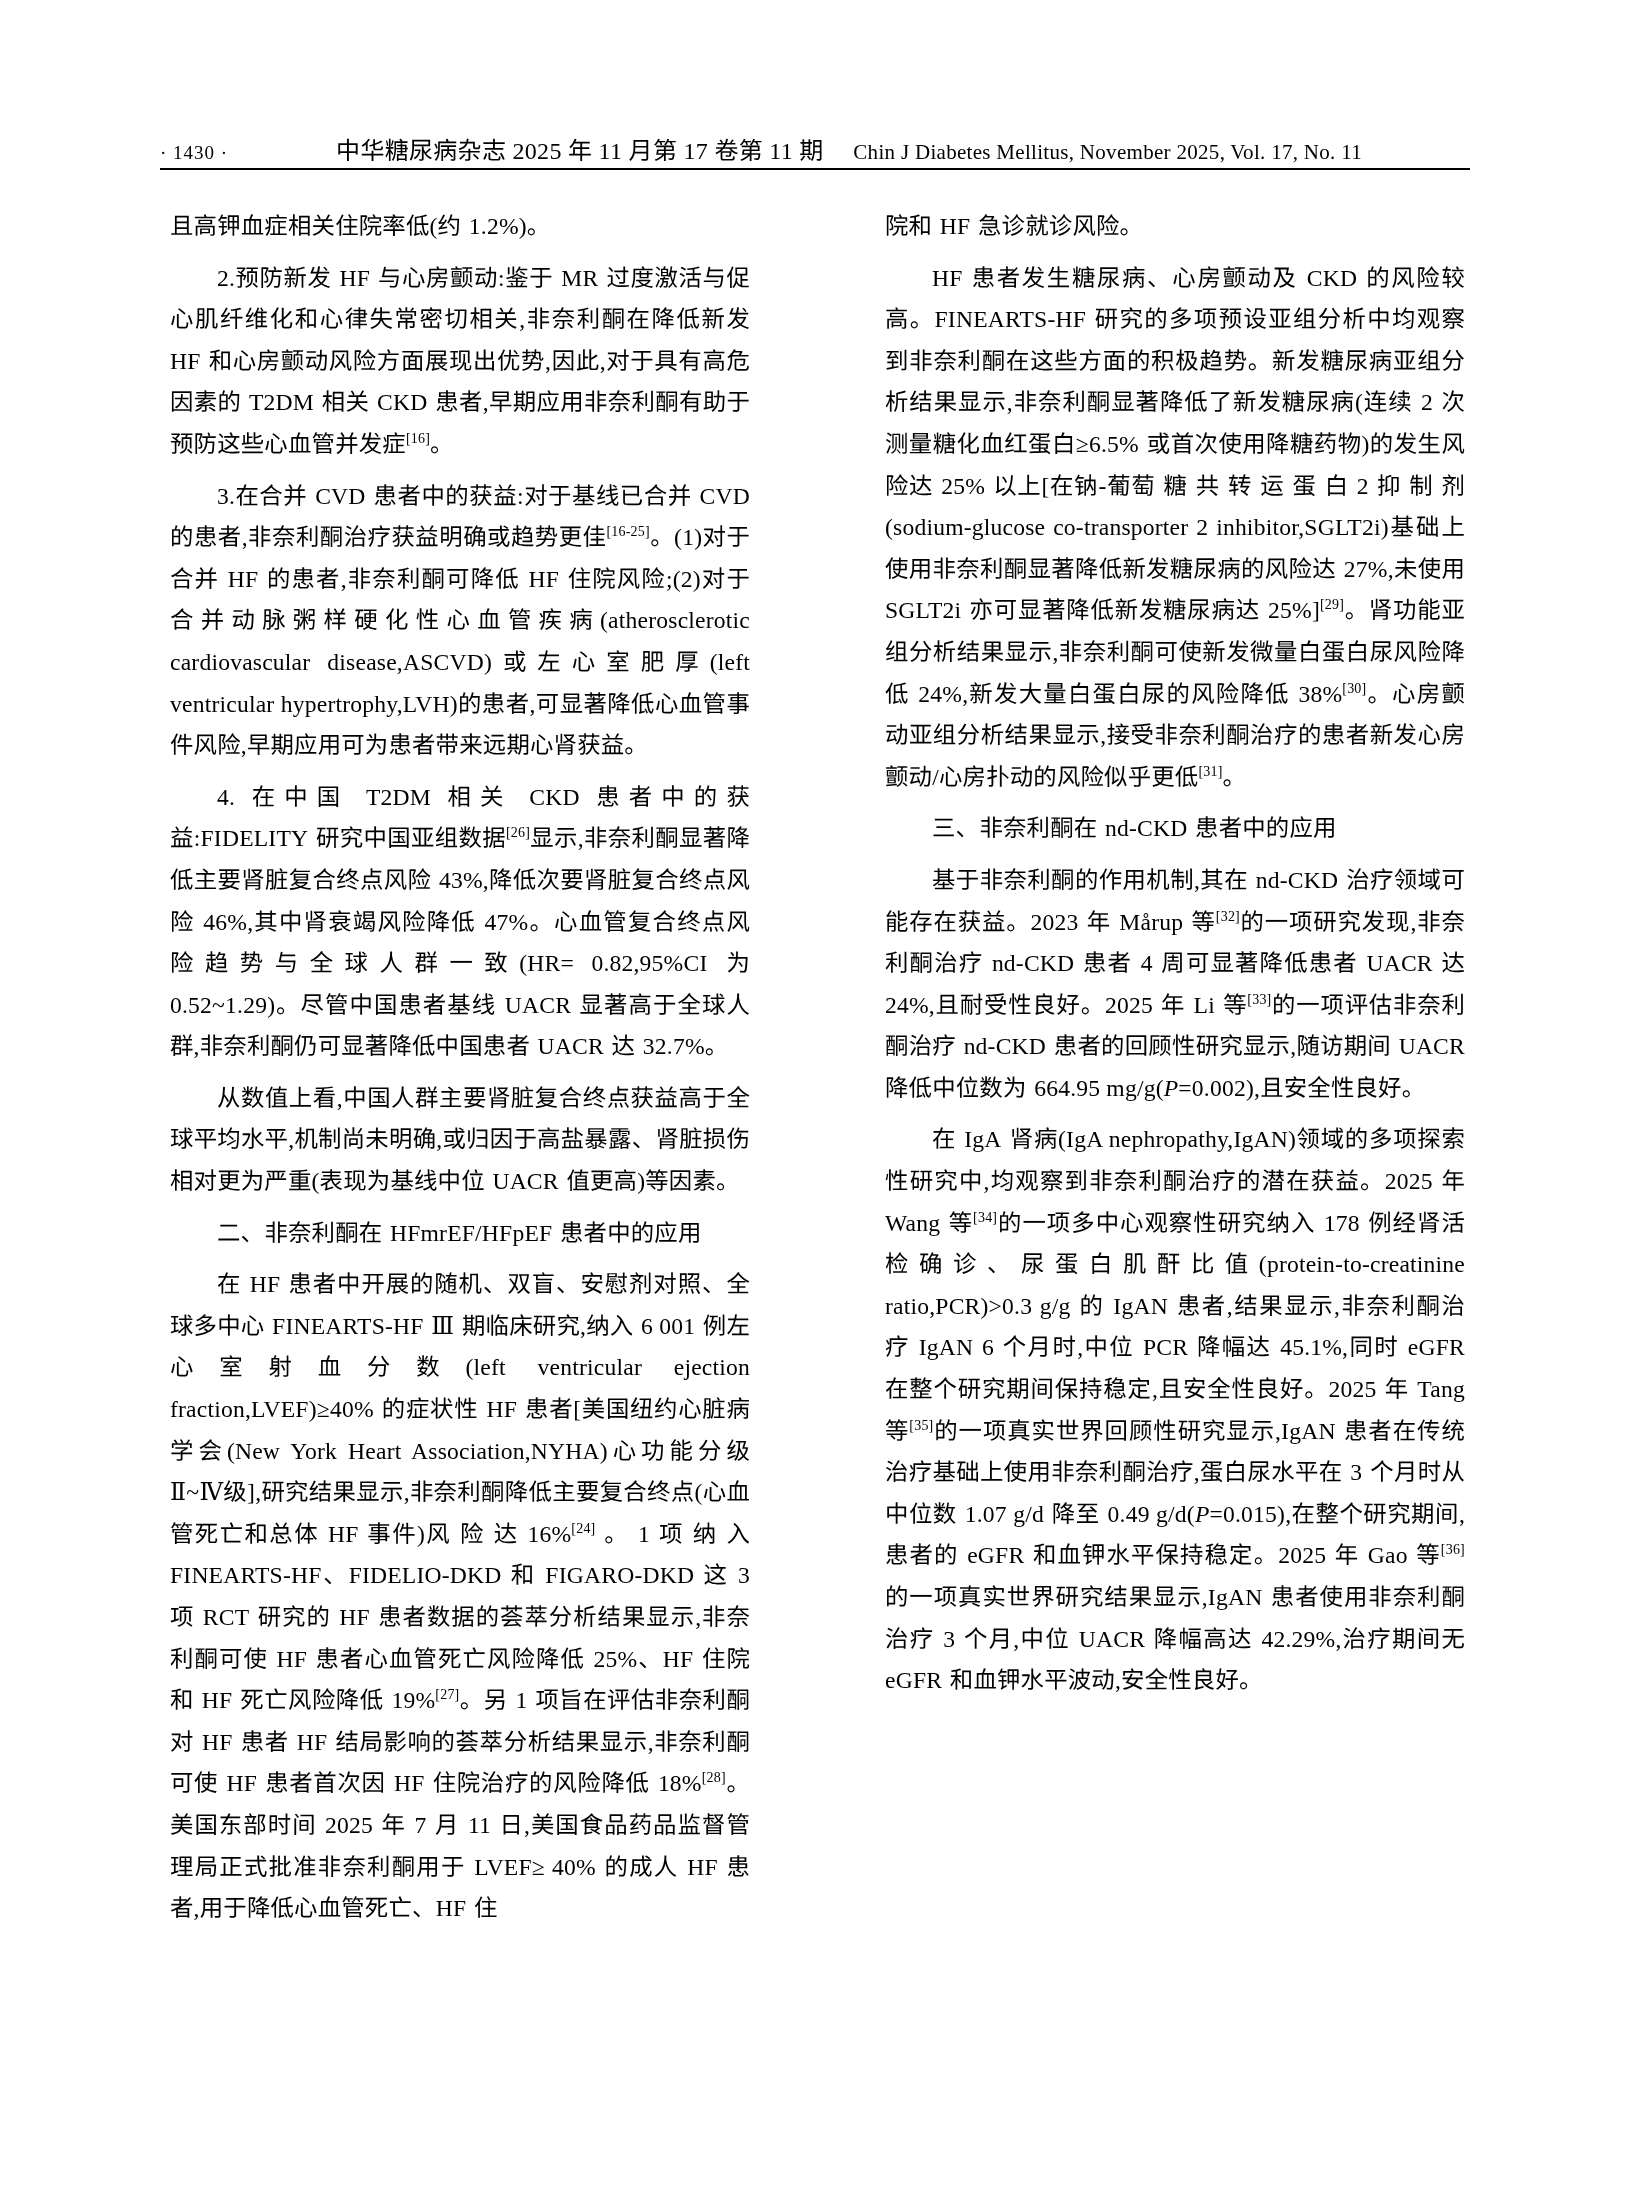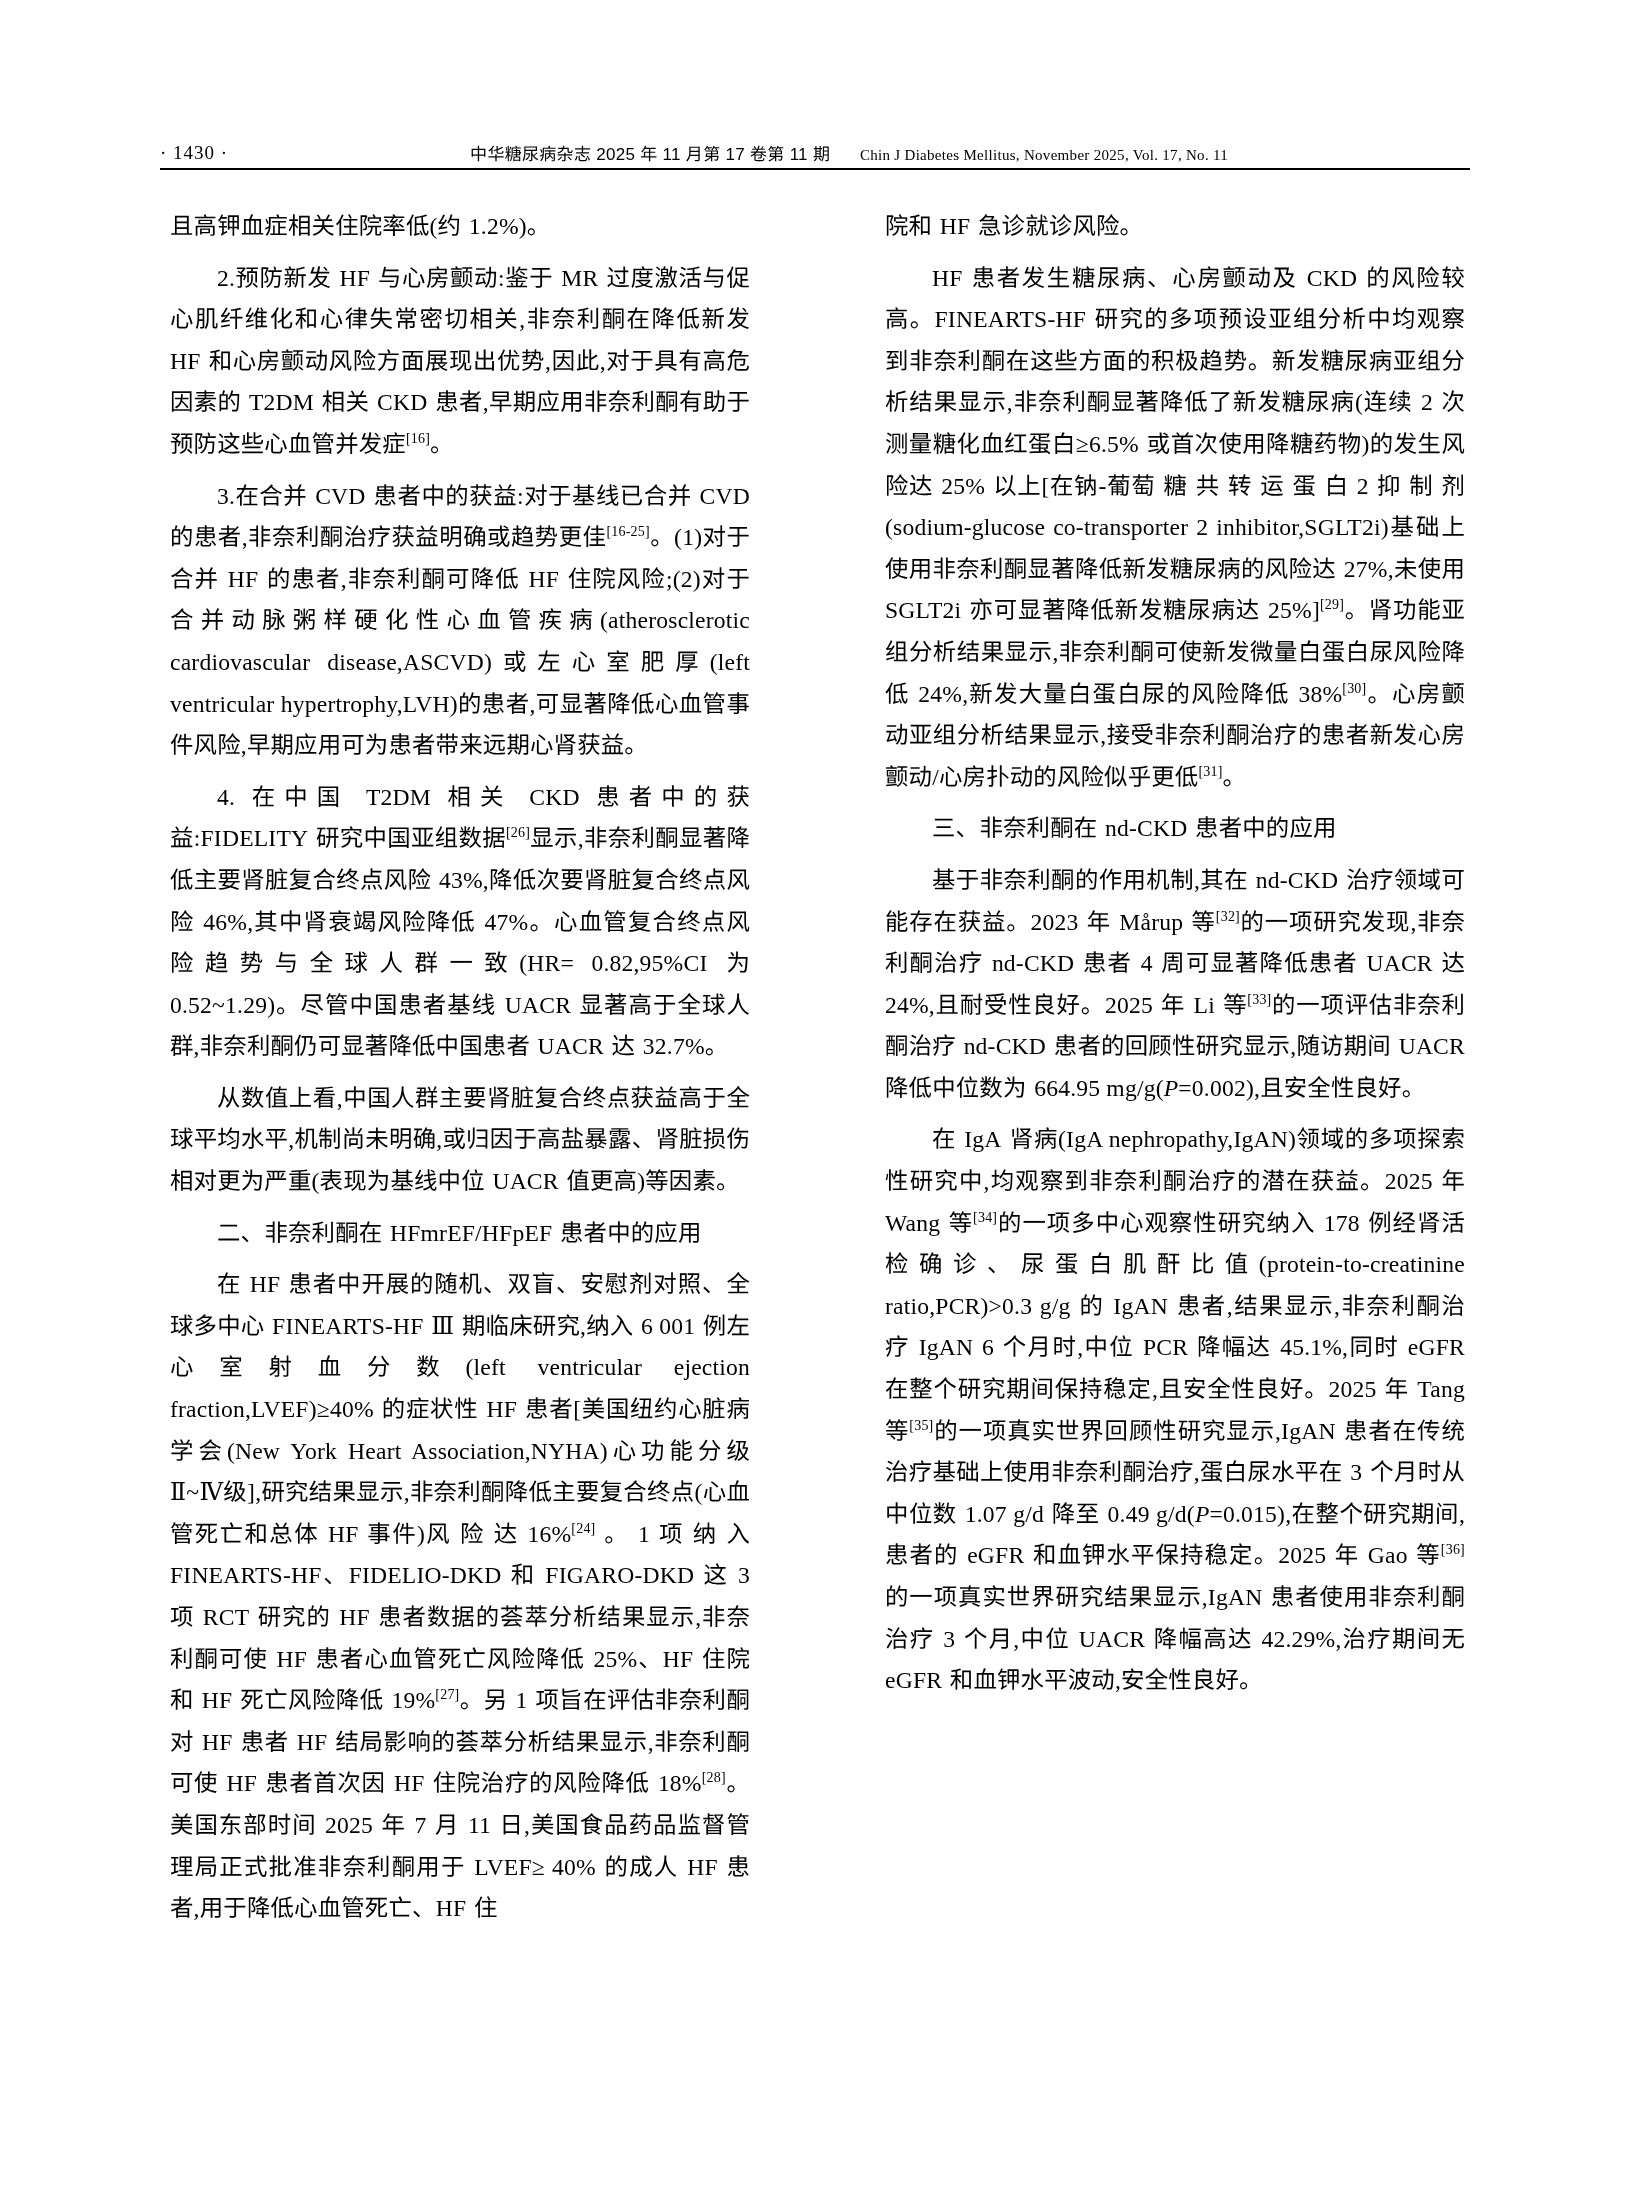--- a/index.html
+++ b/index.html
@@ -44,26 +44,26 @@
     font-family: "Liberation Serif", serif;
   }
   .header-center {
     flex: 1;
     text-align: center;
     font-size: 21.5px;
     white-space: nowrap;
     letter-spacing: 0.3px;
   }
   .header-cn {
-    font-family: Liberation Sans, sans-serif;
-    font-size: 17px;
+    font-family: Liberation Serif, serif;
+    font-size: 24px;
   }
   .header-en {
     font-family: "Liberation Serif", serif;
-    font-size: 15px;
+    font-size: 21px;
   }
   .header-rule {
     position: absolute;
     left: 160px;
     top: 168px;
     width: 1310px;
     height: 2px;
     background: #000;
   }
 

